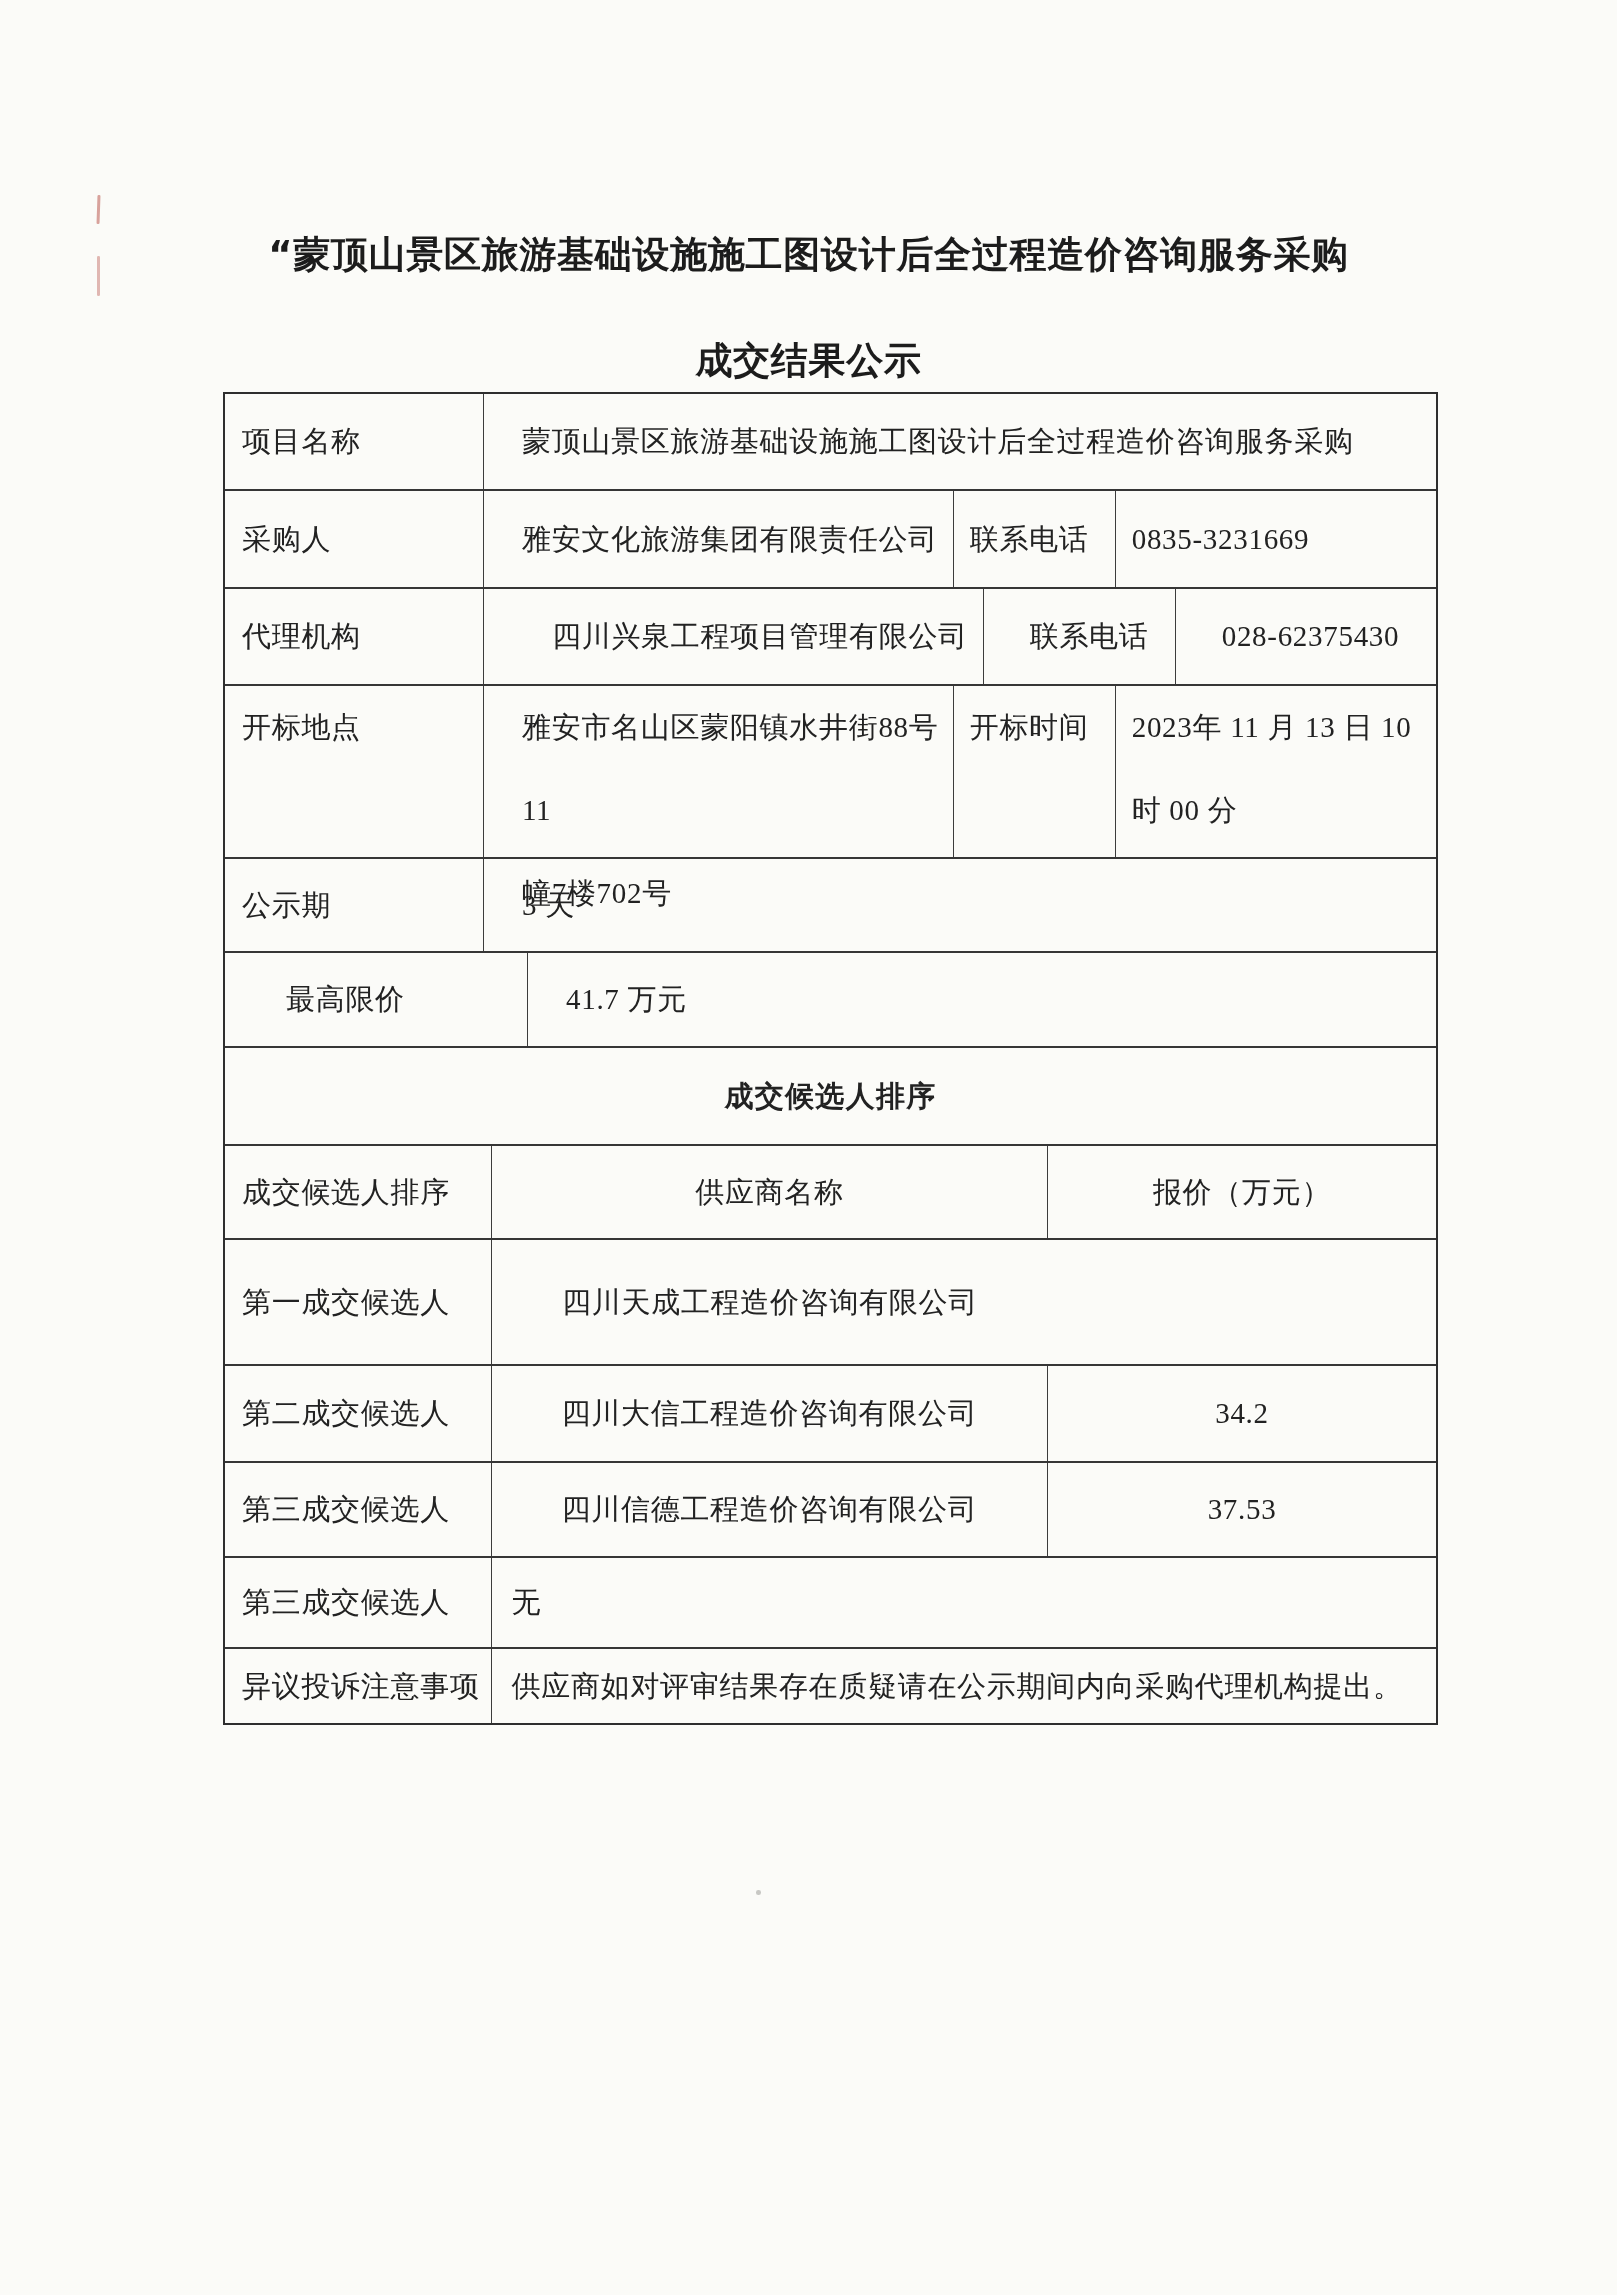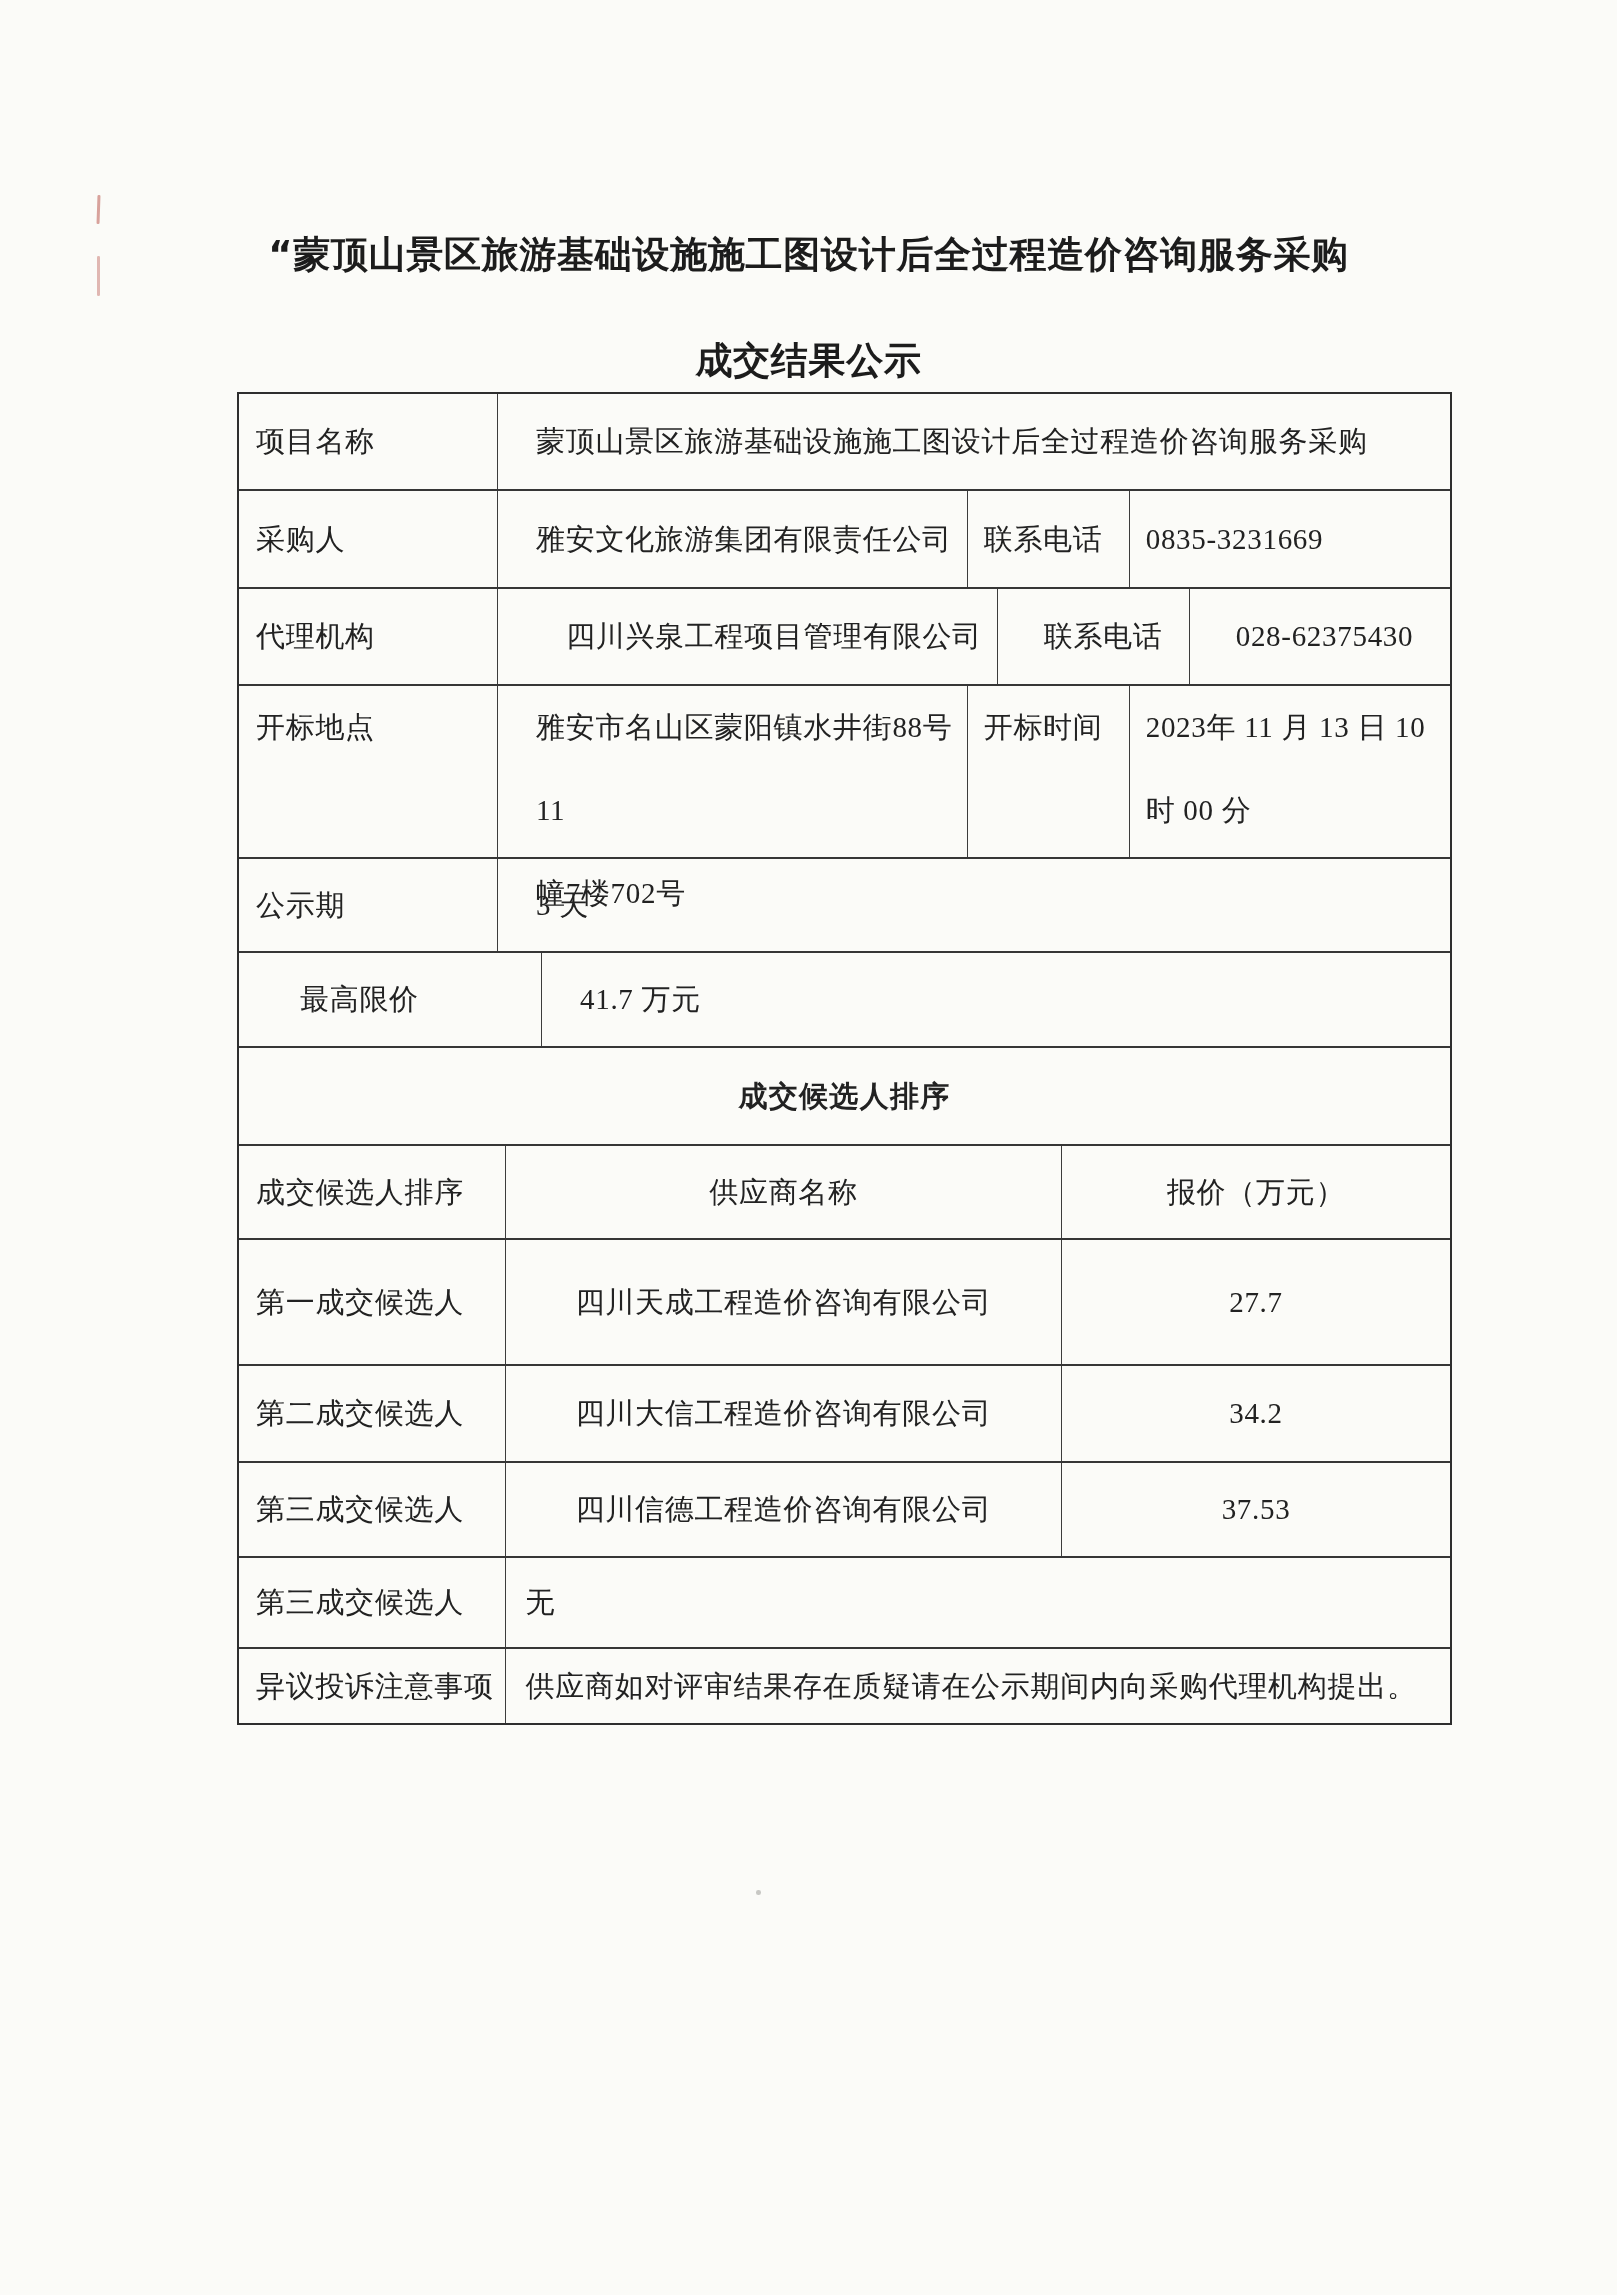--- a/index.html
+++ b/index.html
@@ -31,21 +31,21 @@
     line-height: 47px;
     color: #1c1c1c;
     letter-spacing: 0.7px;
     white-space: nowrap;
   }
   .doc-title.line1 { top: 231px; }
   .doc-title.line2 { top: 337px; font-family: Liberation Serif, serif; }
   
   .doc-table {
     position: absolute;
-    left: 237px;
+    left: 223px;
     top: 392px;
     width: 1215px;
     border: 2px solid #2e2e2e;
     background: transparent;
   }
   .trow {
     display: flex;
     width: 100%;
     border-bottom: 2px solid var(--line);
     font-size: 29px;
@@ -170,21 +170,20 @@
 
     <div class="trow rh-8">
       <div class="cell c-rank pad-lbl">成交候选人排序</div>
       <div class="cell c-supplier center">供应商名称</div>
       <div class="cell c-price center">报价（万元）</div>
     </div>
 
     <div class="trow rh-9">
       <div class="cell c-rank pad-lbl">第一成交候选人</div>
       <div class="cell c-supplier center">四川天成工程造价咨询有限公司</div>
-      <div class="cell c-price center">27.7</div>
     </div>
 
     <div class="trow rh-10">
       <div class="cell c-rank pad-lbl">第二成交候选人</div>
       <div class="cell c-supplier center">四川大信工程造价咨询有限公司</div>
       <div class="cell c-price center">34.2</div>
     </div>
 
     <div class="trow rh-11">
       <div class="cell c-rank pad-lbl">第三成交候选人</div>

